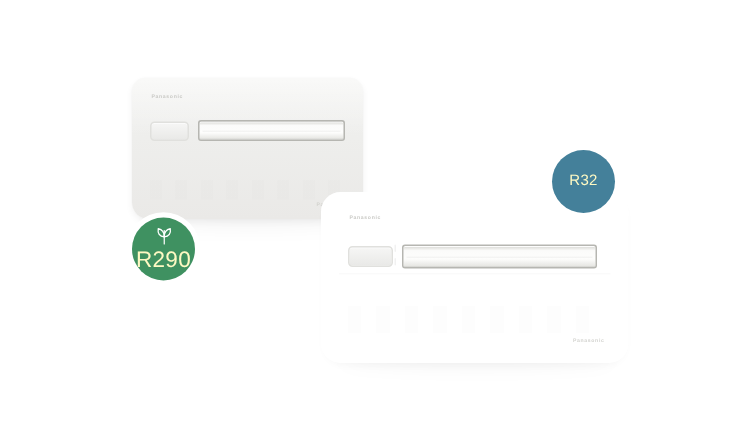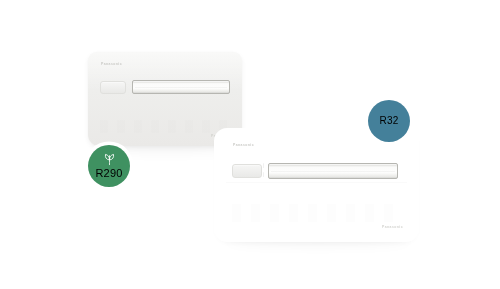--- a/index.html
+++ b/index.html
@@ -184,37 +184,37 @@
   
   .badge {
     position: absolute;
     width: 42px;
     height: 42px;
     border-radius: 50%;
     display: flex;
     flex-direction: column;
     align-items: center;
     justify-content: center;
-    color: #000000;
+    color: #fef9c3;
     box-shadow: 0 0 0 3.5px #ffffff;
   }
   .badge-r290 {
     left: 88px;
     top: 145px;
     background: var(--r290, #3f9161);
     z-index: 6;
   }
   .badge-r32 {
     left: 368px;
     top: 100px;
     background: var(--r32, #44809a);
     z-index: 6;
   }
   .badge-label {
-    font-size: 11px;
+    font-size: 15px;
     font-weight: 500;
     letter-spacing: 0.2px;
     line-height: 1;
   }
   .badge-r32 .badge-label {
     font-size: 10px;
   }
   .badge-icon {
     display: block;
     width: 13px;

